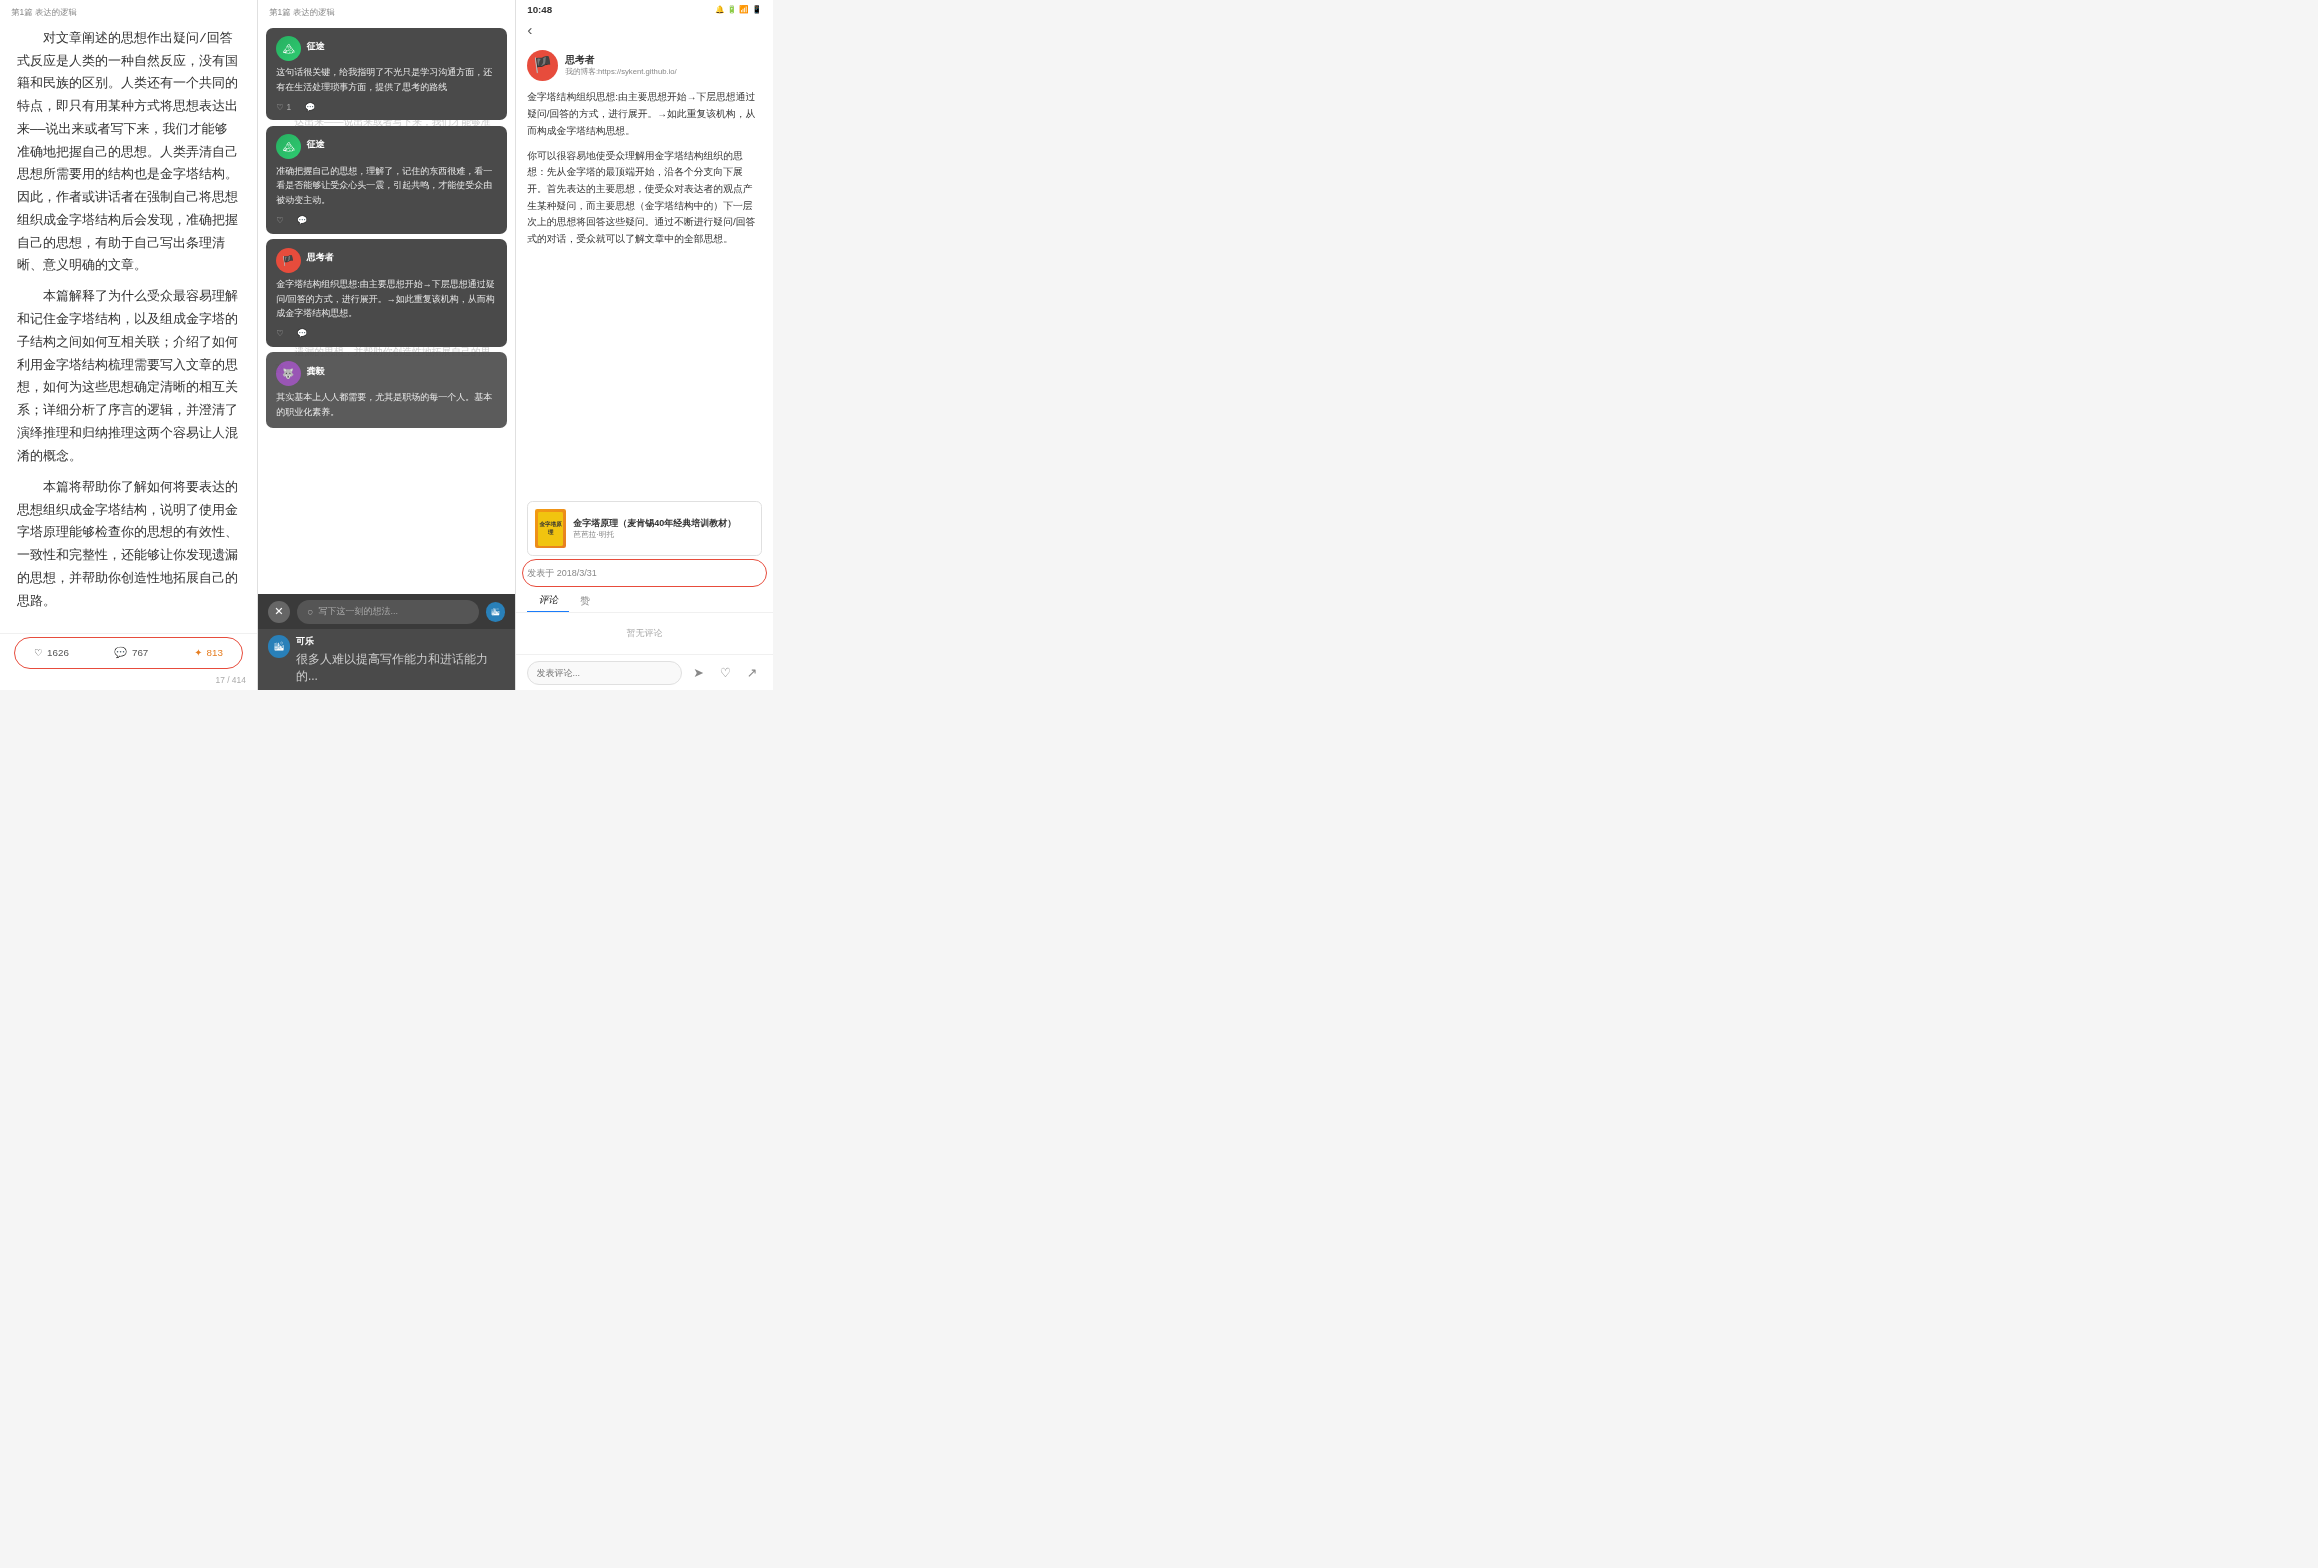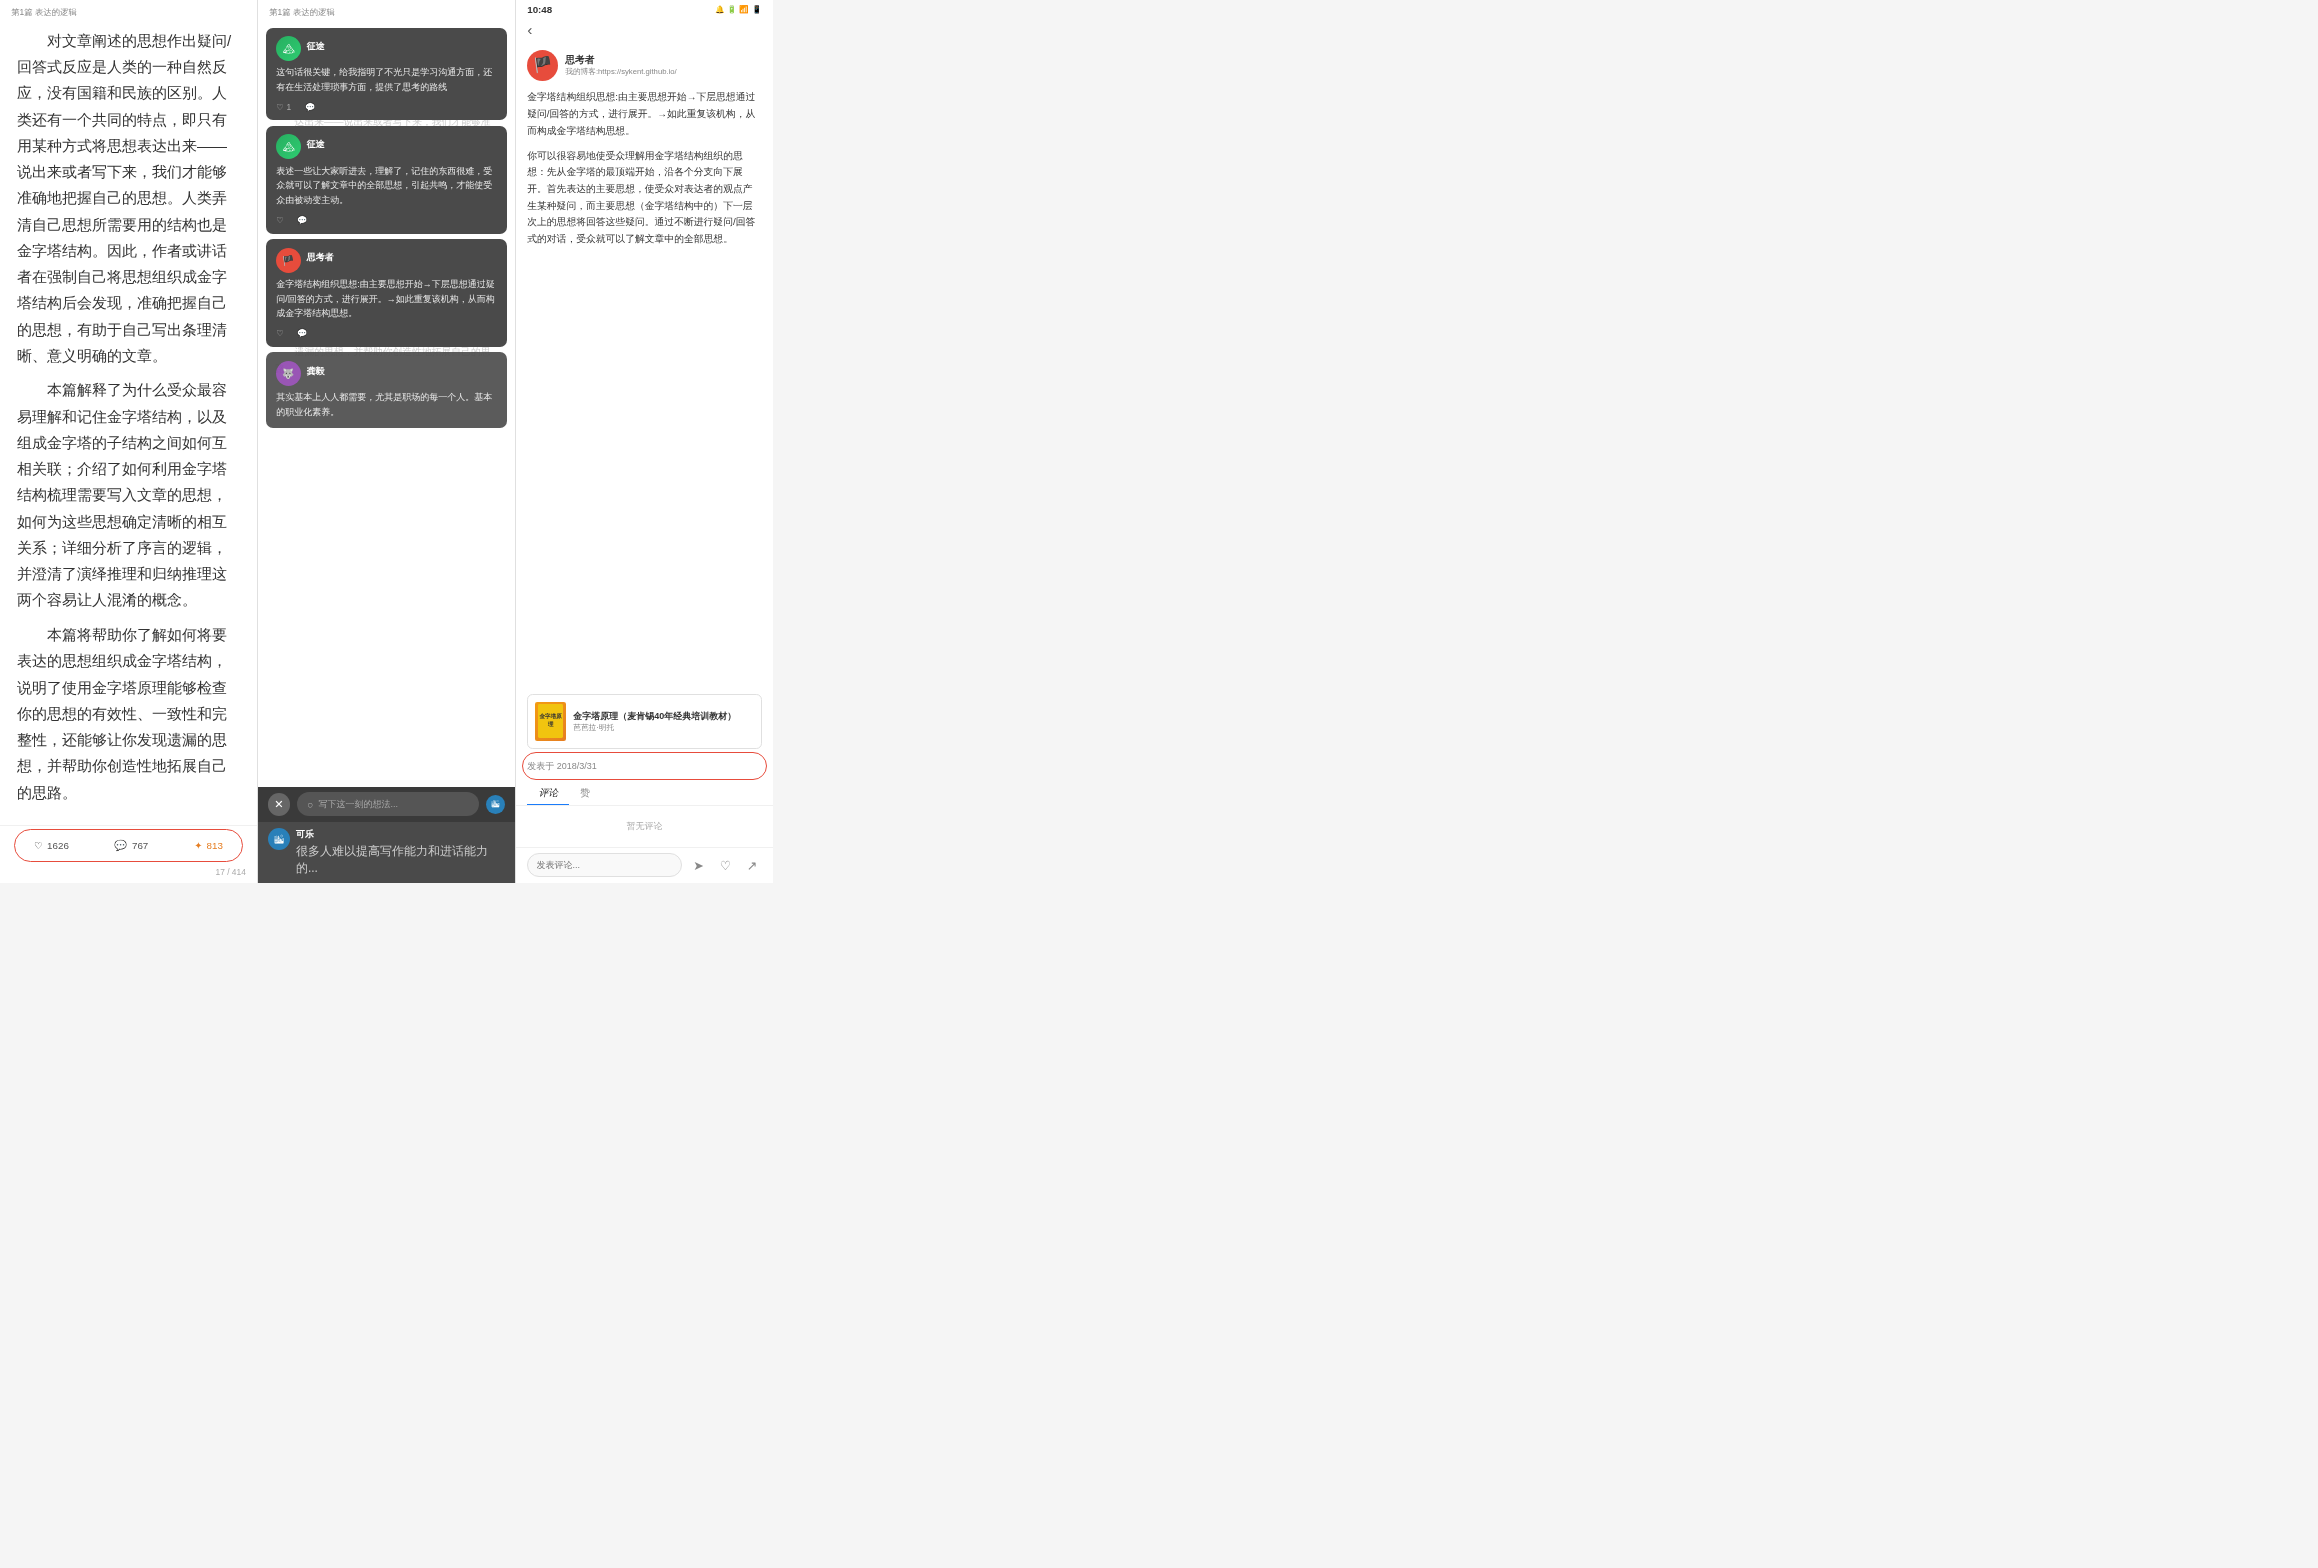--- a/index.html
+++ b/index.html
@@ -22,24 +22,25 @@
       position: relative;
     }
     .panel-header {
       padding: 7px 11.2px 4.2px;
       font-size: 8.4px;
       color: #888;
     }
     .panel-content {
       flex: 1;
       padding: 5.6px 17px 11.2px;
-      font-size: 15px;
+      font-size: 13px;
       line-height: 1.75;
       color: #333;
       overflow-y: auto;
+      font-family: Liberation Mono, monospace;
     }
     .panel-content p {
       margin-bottom: 8.4px;
       text-indent: 2em;
     }
     .panel-footer {
       padding: 8.4px 11.2px 8.4px;
       border-top: 0.7px solid #f0f0f0;
       display: flex;
       align-items: center;
@@ -447,21 +448,21 @@
             <span>💬</span>
           </button>
         </div>
       </div>
 
       <div class="comment-card">
         <div class="comment-header">
           <div class="avatar-circle avatar-landscape">🏔</div>
           <span class="author">征途</span>
         </div>
-        <div class="text">表述一些让大家听进去，理解了，记住的东西很难，受众就可以了解文章中的全部思想，引起共鸣，才能使受众由被动变主动。</div>
+        <div class="text">准确把握自己的思想，理解了，记住的东西很难，看一看是否能够让受众心头一震，引起共鸣，才能使受众由被动变主动。</div>
         <div class="comment-actions">
           <button class="comment-action">
             <span>♡</span>
           </button>
           <button class="comment-action">
             <span>💬</span>
           </button>
         </div>
       </div>
 

